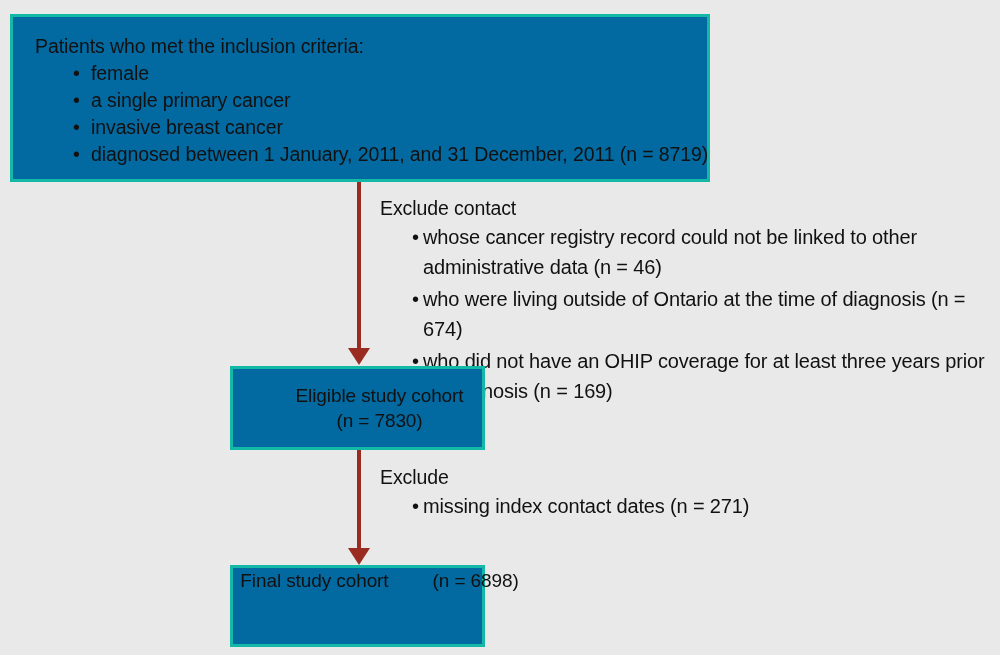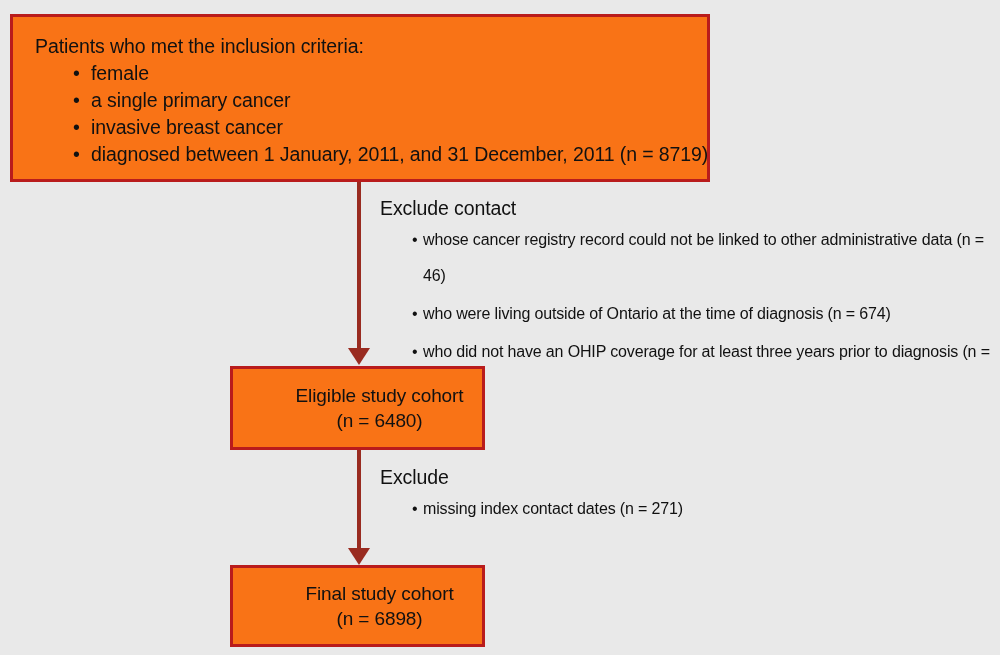--- a/index.html
+++ b/index.html
@@ -17,22 +17,22 @@
   #flowchart {
     position: relative;
     width: 1000px;
     height: 655px;
   }
 
   
   .box {
     position: absolute;
     box-sizing: border-box;
-    border: 3px solid #b91c1c;
-    background: #f97316;
+    border: 3px solid #14b8a6;
+    background: #0369a1;
   }
 
   #box-inclusion {
     left: 10px;
     top: 14px;
     width: 700px;
     height: 168px;
     padding: 16px 18px 10px 22px;
   }
   #box-eligible {
@@ -44,22 +44,22 @@
     flex-direction: column;
     align-items: center;
     justify-content: center;
   }
   #box-final {
     left: 230px;
     top: 565px;
     width: 255px;
     height: 82px;
     display: flex;
-    flex-direction: column;
-    align-items: center;
+    flex-direction: row;
+    align-items: flex-start;
     justify-content: center;
   }
 
   
   .head-line {
     font-size: 19.5px;
     line-height: 27px;
     letter-spacing: -0.1px;
     white-space: nowrap;
   }
@@ -105,22 +105,22 @@
     letter-spacing: -0.1px;
     white-space: nowrap;
   }
   .note .note-list {
     list-style: none;
     margin: 0;
     padding: 0;
     margin-left: 32px;
   }
   .note .note-list li {
-    font-size: 16px;
-    line-height: 36px;
+    font-size: 20px;
+    line-height: 30px;
     letter-spacing: -0.15px;
     position: relative;
     padding-left: 11px;
     margin-bottom: 2px;
   }
   .note .note-list li::before {
     content: "\2022";
     position: absolute;
     left: 0;
     top: 0;
@@ -193,21 +193,21 @@
     <div class="note-title">Exclude contact</div>
     <ul class="note-list">
       <li>whose cancer registry record could not be linked to other administrative data (n = 46)</li>
       <li>who were living outside of Ontario at the time of diagnosis (n = 674)</li>
       <li>who did not have an OHIP coverage for at least three years prior to diagnosis (n = 169)</li>
     </ul>
   </div>
 
   <div class="box" id="box-eligible">
     <div class="box-line">Eligible study cohort</div>
-    <div class="box-line">(n = 6480)</div>
+    <div class="box-line">(n = 7830)</div>
   </div>
 
   <div class="conn-line" id="conn-2-line"></div>
   <div class="arrow-head" id="conn-2-arrow"></div>
 
   <div class="note" id="note-exclude-2">
     <div class="note-title">Exclude</div>
     <ul class="note-list">
       <li>missing index contact dates (n = 271)</li>
     </ul>

